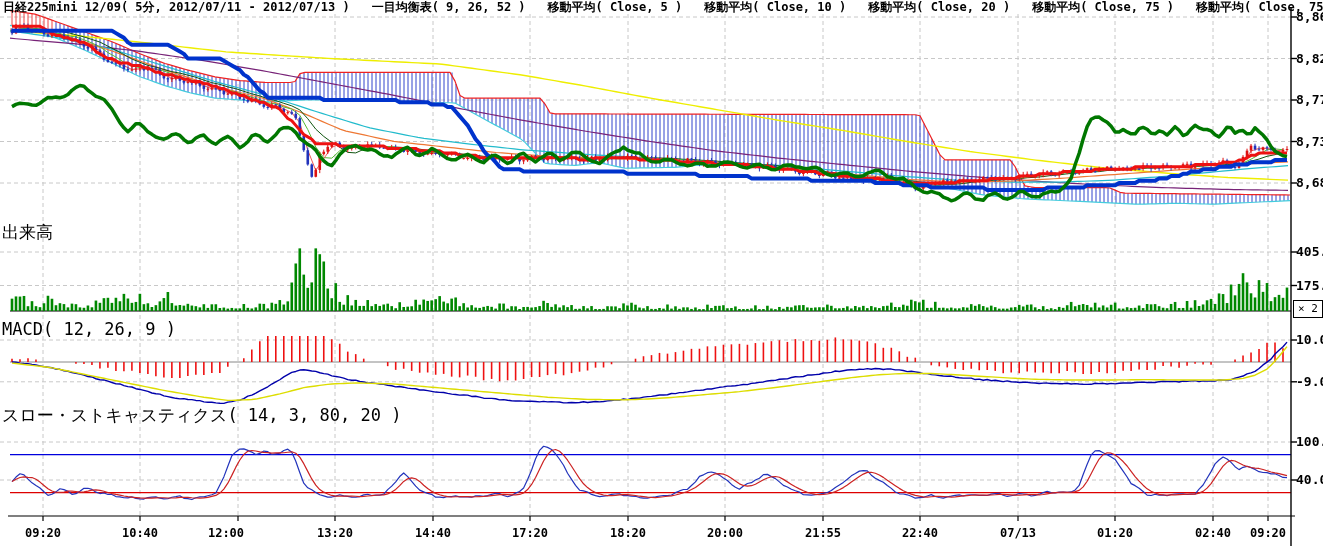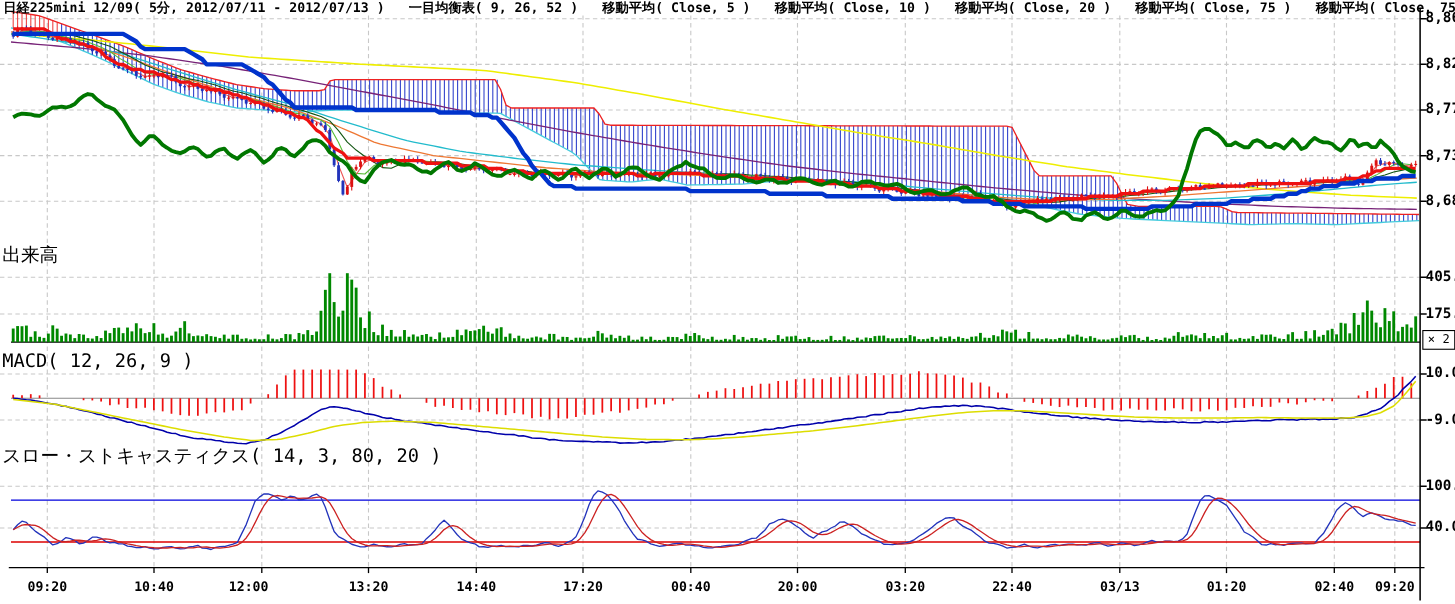--- a/index.html
+++ b/index.html
@@ -1556,22 +1556,22 @@
       <div class="ylbl" style="top: 333px;">10.0</div>
       <div class="ylbl" style="top: 374.8px;">-9.0</div>
       <div class="ylbl" style="top: 435px;">100.</div>
       <div class="ylbl" style="top: 473px;">40.0</div>
       <div class="xlbl" style="left: 43px;">09:20</div>
       <div class="xlbl" style="left: 140px;">10:40</div>
       <div class="xlbl" style="left: 226px;">12:00</div>
       <div class="xlbl" style="left: 335px;">13:20</div>
       <div class="xlbl" style="left: 433px;">14:40</div>
       <div class="xlbl" style="left: 530px;">17:20</div>
-      <div class="xlbl" style="left: 628px;">00:40</div>
+      <div class="xlbl" style="left: 628px;">18:20</div>
       <div class="xlbl" style="left: 725px;">20:00</div>
-      <div class="xlbl" style="left: 823px;">03:20</div>
+      <div class="xlbl" style="left: 823px;">21:55</div>
       <div class="xlbl" style="left: 920px;">22:40</div>
-      <div class="xlbl" style="left: 1018px;">03/13</div>
+      <div class="xlbl" style="left: 1018px;">07/13</div>
       <div class="xlbl" style="left: 1115px;">01:20</div>
       <div class="xlbl" style="left: 1213px;">02:40</div>
       <div class="xlbl" style="left: 1268px;">09:20</div>
     </div>
 </div>
 
 </body></html>

